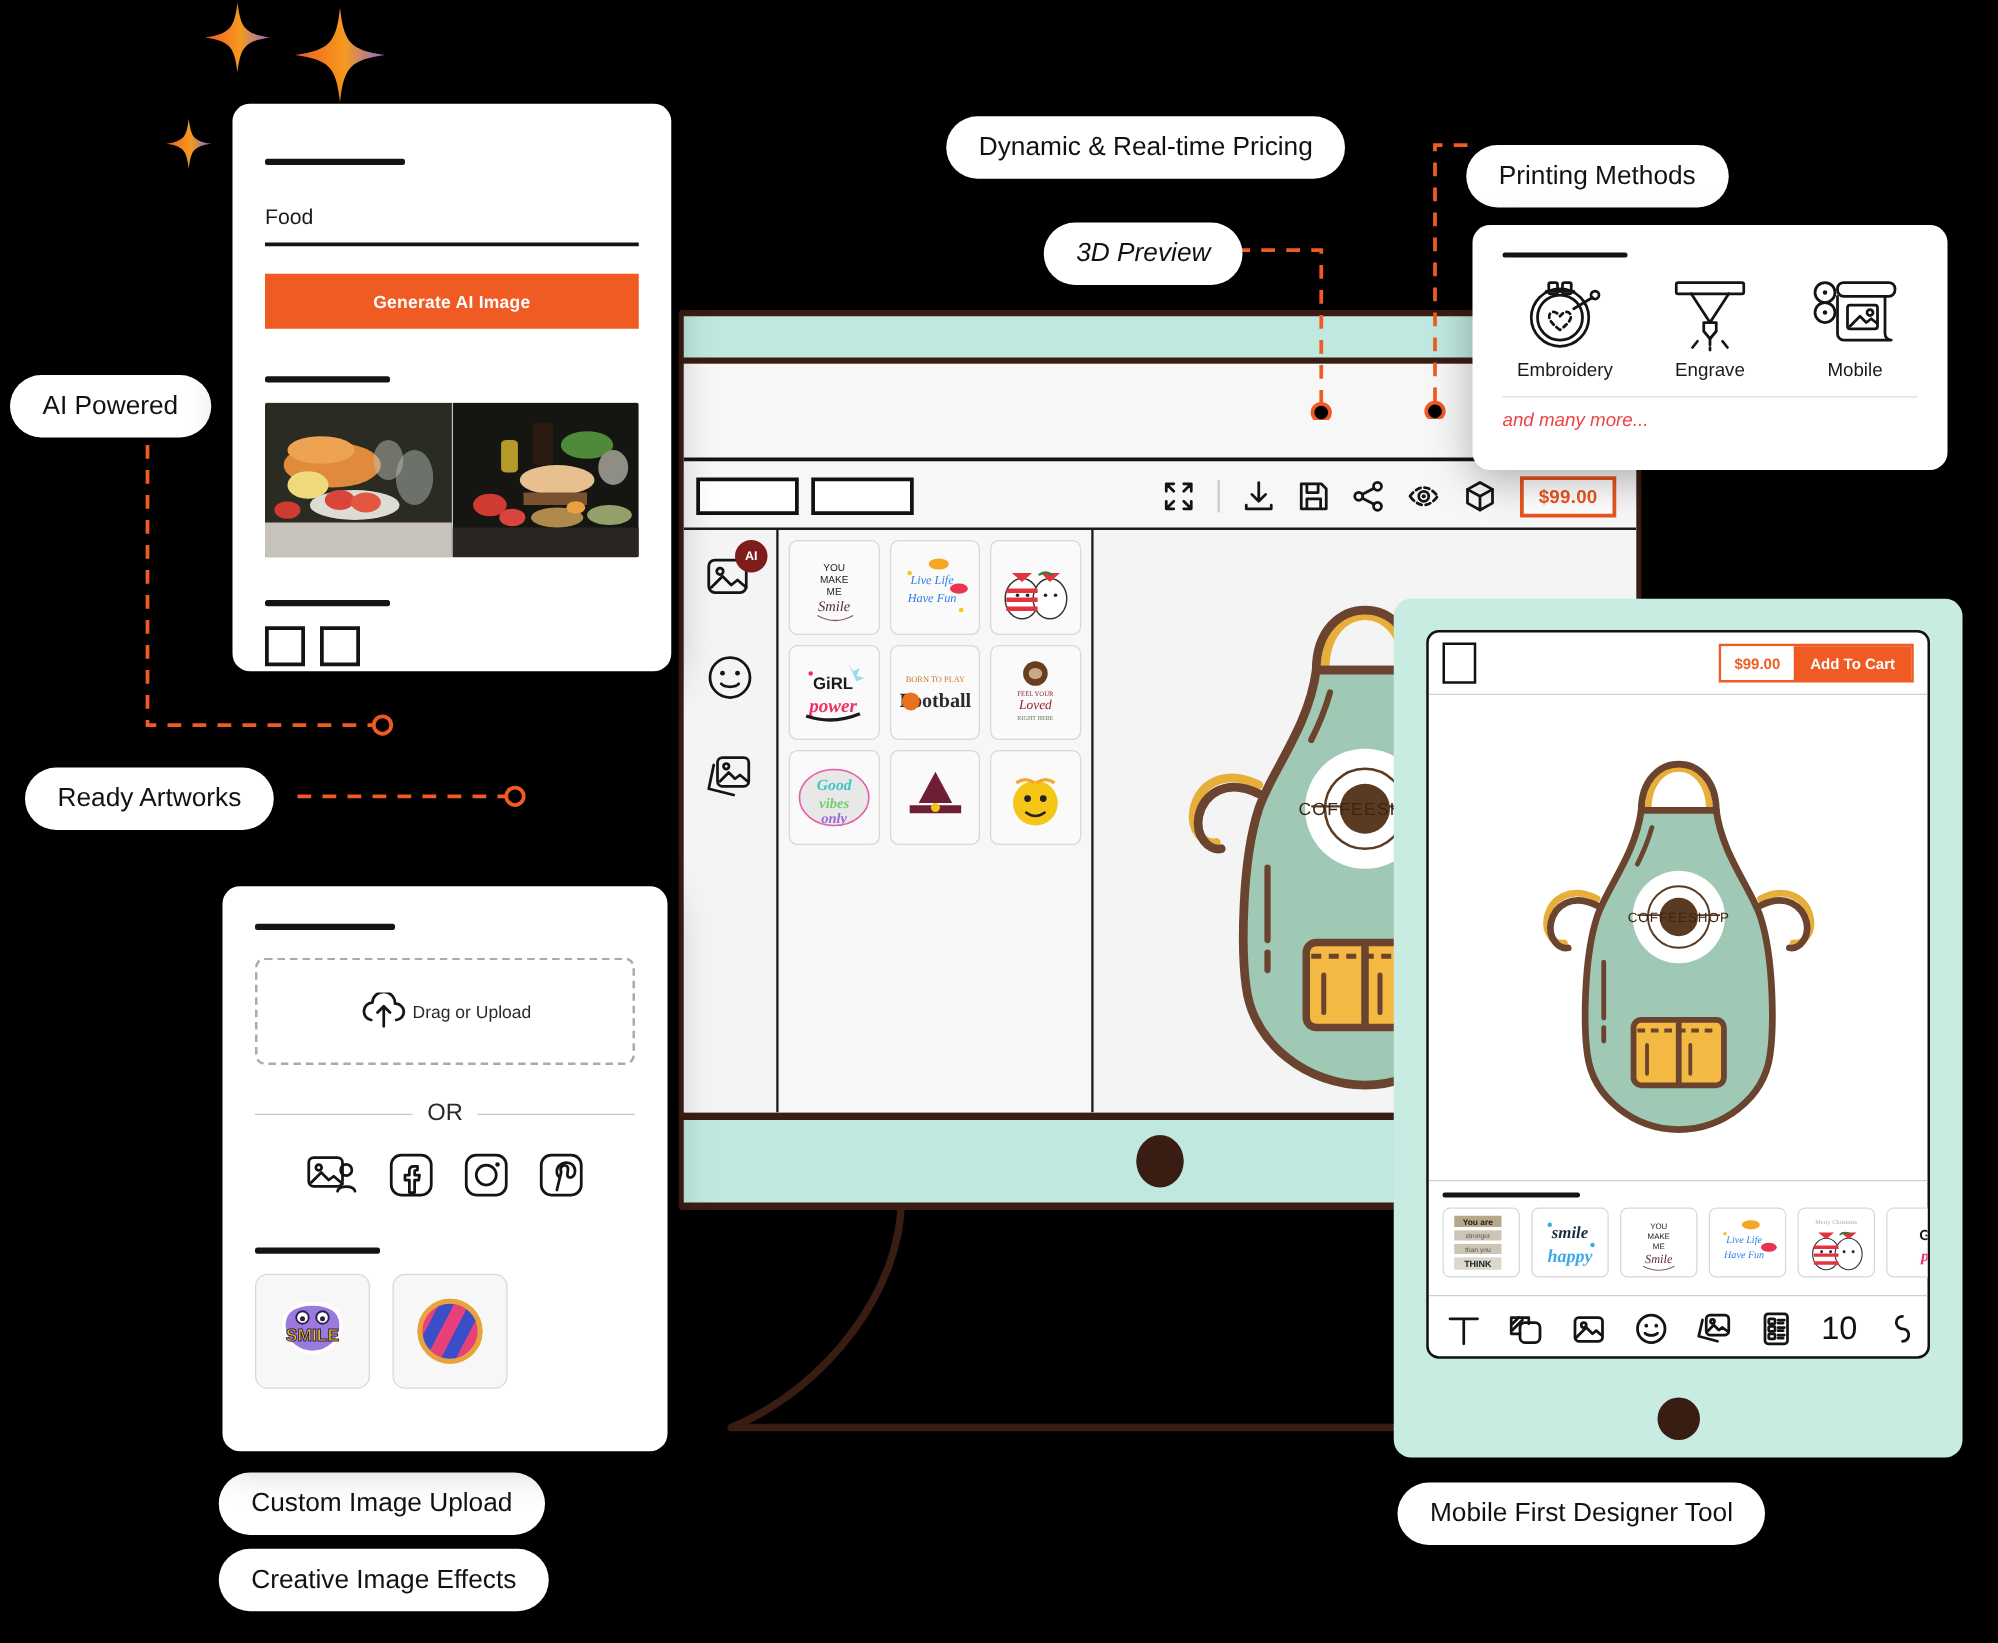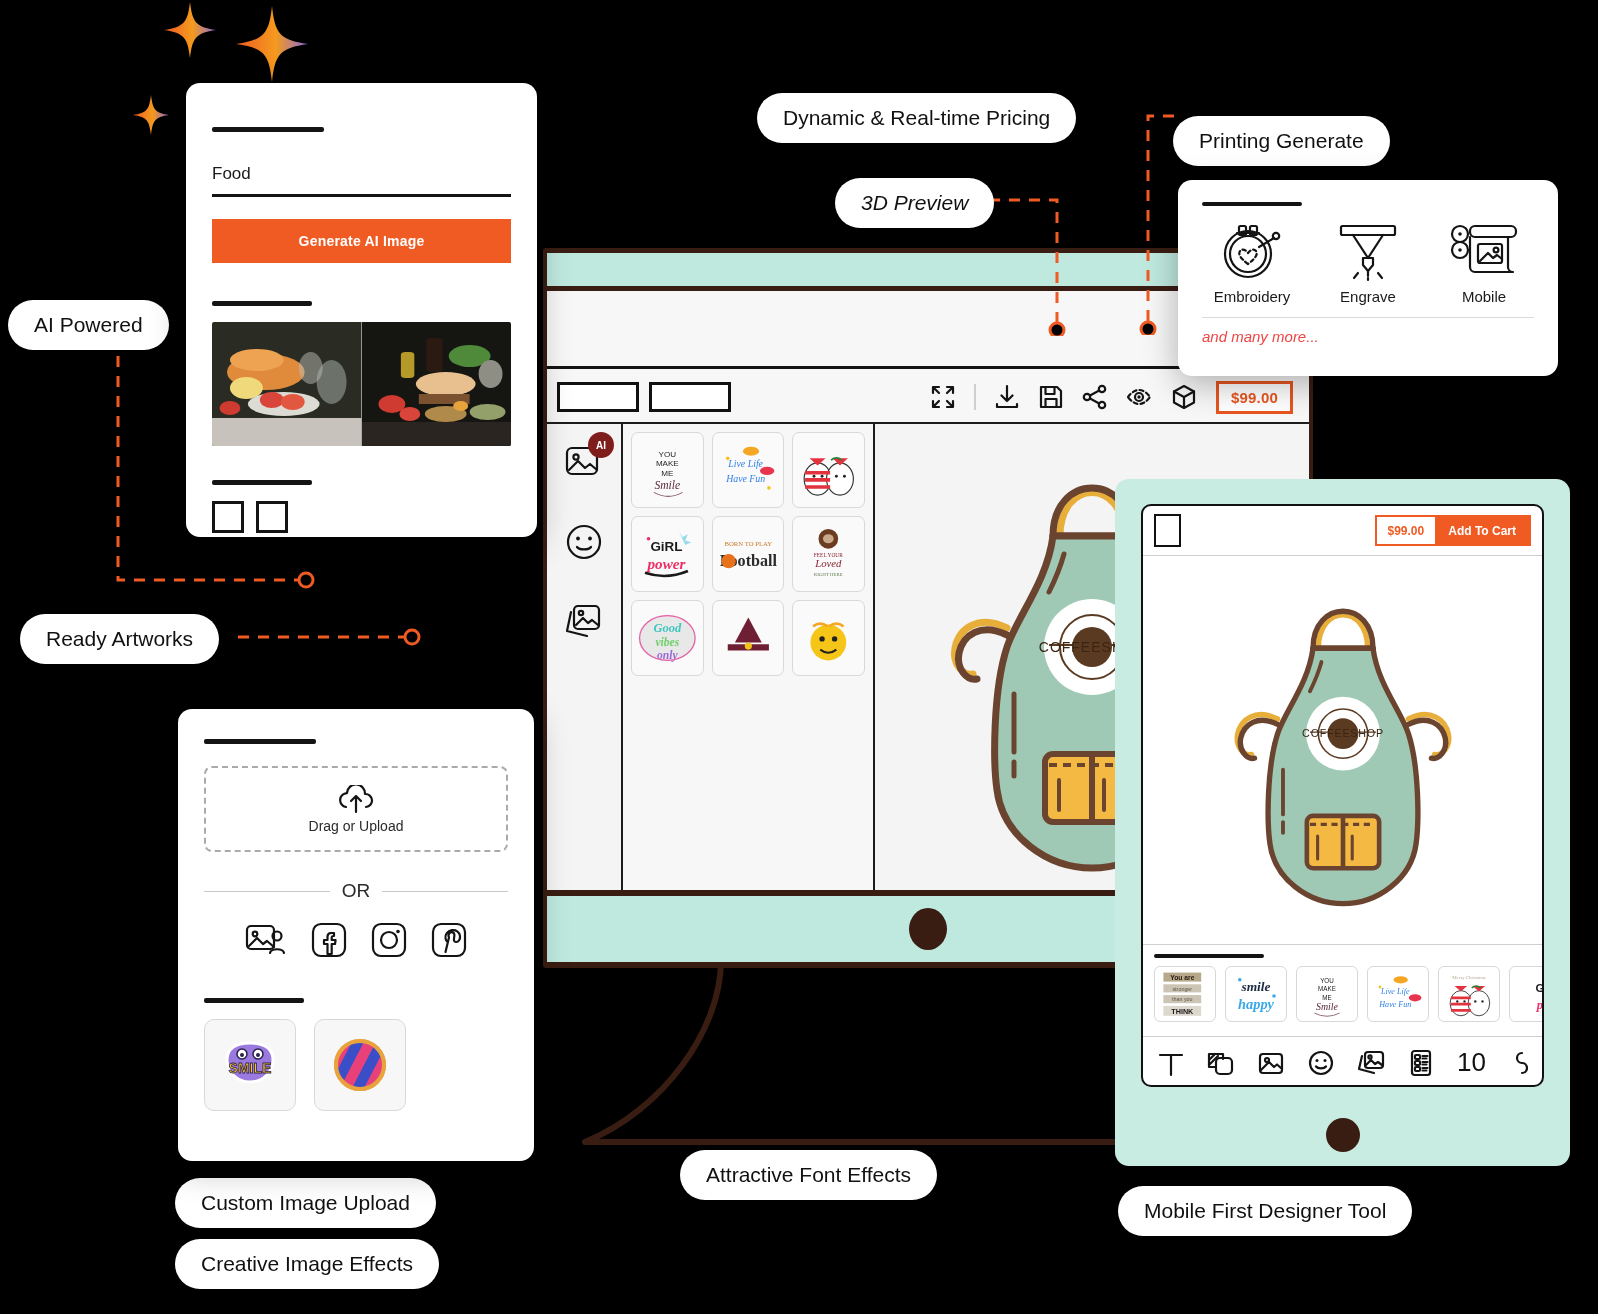--- a/index.html
+++ b/index.html
@@ -102,21 +102,21 @@
     border: none; font-size: 14px; font-weight: 700; padding: 14px 0;
     letter-spacing: .2px; cursor: pointer;
   }
   .ai-thumbs { display: flex; width: 100%; height: 124px; border-radius: 2px; overflow: hidden; }
   .ai-thumbs > div { flex: 1; }
   .sq-outline { width: 32px; height: 32px; border: 3px solid #141414; background: #fff; }
 
   #card-upload { left: 178px; top: 709px; width: 356px; height: 452px; padding: 30px 26px; }
   .dropzone {
     border: 2px dashed #aaa; border-radius: 8px; height: 86px;
-    display: flex; flex-direction: column; align-items: center; justify-content: center;
+    display: flex; flex-direction: row; align-items: center; justify-content: center;
     gap: 3px; color: #2a2a2a; font-size: 14px;
   }
   .or-row { display: flex; align-items: center; gap: 12px; color: #2a2a2a; font-size: 19px; }
   .or-row .ln { flex: 1; height: 1px; background: #c9c9c9; }
   .social-row { display: flex; justify-content: center; gap: 24px; }
   .eff-row { display: flex; gap: 18px; }
   .eff-card {
     width: 92px; height: 92px; background: #f7f7f7; border: 1px solid #d8d8d8;
     border-radius: 10px; display: flex; align-items: center; justify-content: center;
   }
@@ -420,24 +420,23 @@
   </svg>
   <svg class="conn" style="left:985px;top:194px" width="90" height="142">
     <path d="M4 6 H72 V132" stroke="#ef5b23" stroke-width="3" stroke-dasharray="11 9" fill="none"></path>
     <circle cx="72" cy="136" r="7" stroke="#ef5b23" stroke-width="3" fill="#000"></circle>
   </svg>
 
   <div class="callout" style="left:8px;top:300px;">AI Powered</div>
   <div class="callout" style="left:20px;top:614px;">Ready Artworks</div>
   <div class="callout" style="left:757px;top:93px;">Dynamic &amp; Real-time Pricing</div>
   <div class="callout" style="left:835px;top:178px;font-style:italic;">3D Preview</div>
-  <div class="callout" style="left:1173px;top:116px;">Printing Generate</div>
+  <div class="callout" style="left:1173px;top:116px;">Printing Methods</div>
   <div class="callout" style="left:175px;top:1178px;">Custom Image Upload</div>
   <div class="callout" style="left:175px;top:1239px;">Creative Image Effects</div>
-  <div class="callout" style="left:680px;top:1150px;">Attractive Font Effects</div>
   <div class="callout" style="left:1118px;top:1186px;">Mobile First Designer Tool</div>
 
   <div class="card" id="card-ai">
     <div class="rule" style="width:112px"></div>
     <div class="field" style="margin-top:28px" title="Food">Food</div>
     <button class="btn-orange" style="margin-top:22px">Generate AI Image</button>
     <div class="rule" style="width:100px;margin-top:38px"></div>
     <div class="ai-thumbs" style="margin-top:16px">
       <div>
         <svg viewBox="0 0 100 124" width="100%" height="100%" preserveAspectRatio="none">

